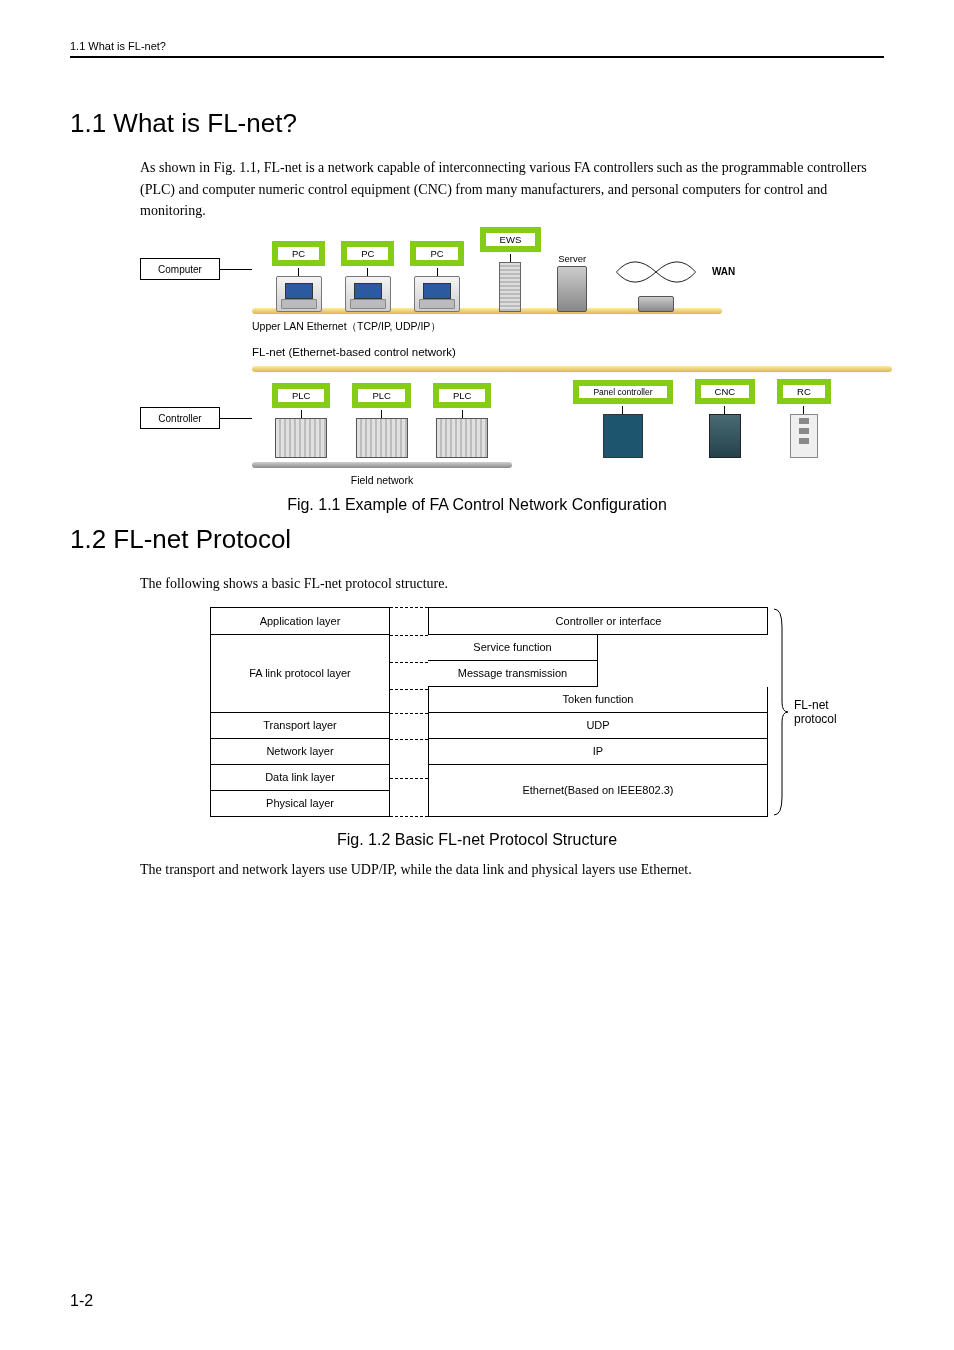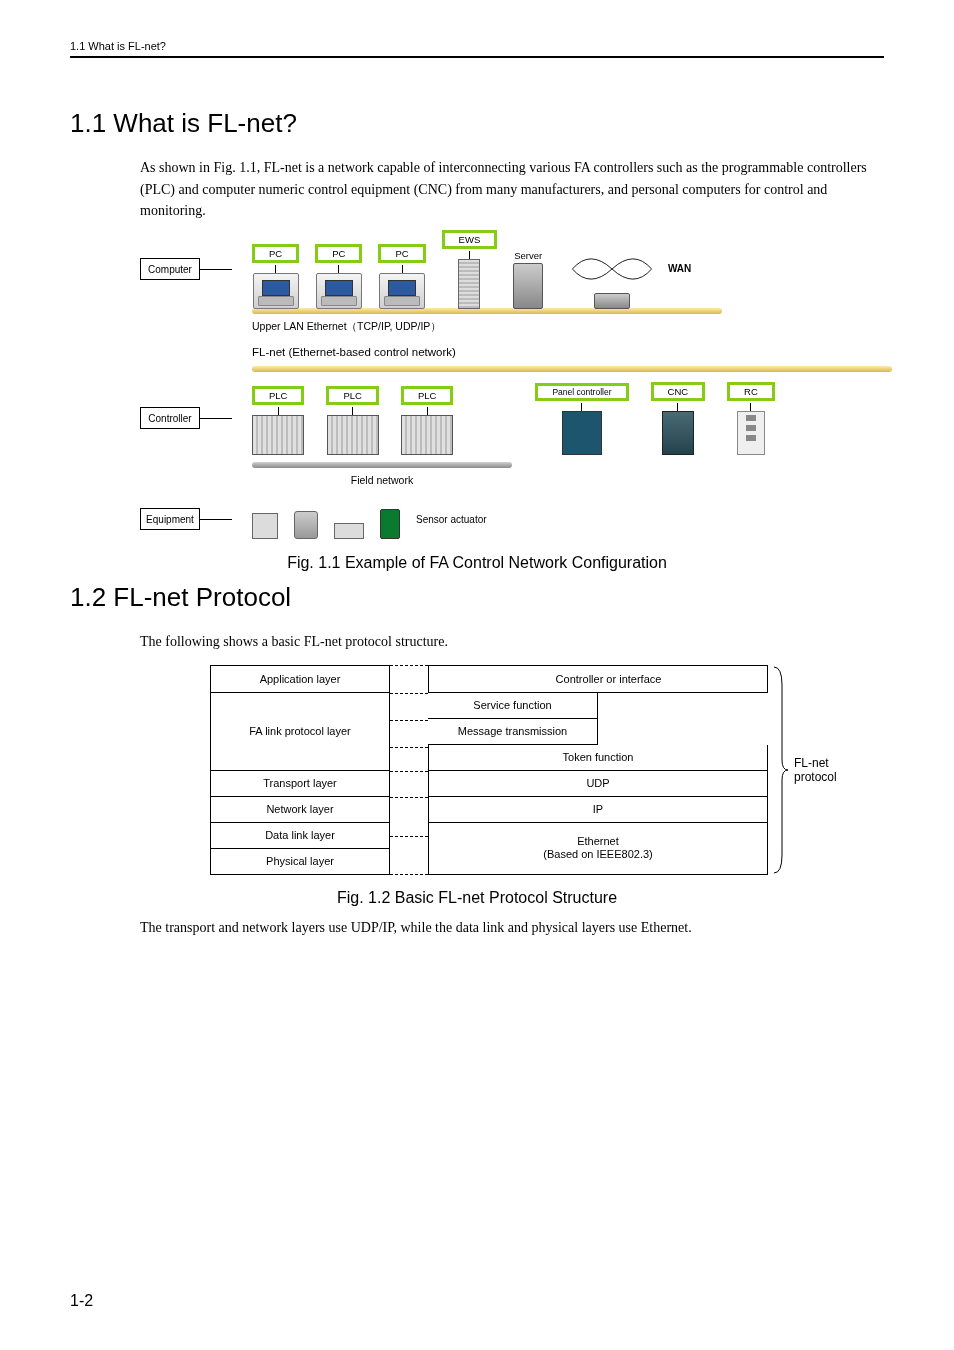--- a/index.html
+++ b/index.html
@@ -51,21 +51,21 @@
     margin-left: 70px;
     width: 740px;
     position: relative;
     font-family: Arial, sans-serif;
     font-size: 10.5px;
     margin-bottom: 8px;
   }
   .row { display: flex; align-items: center; }
   .side-box {
     border: 1px solid #000;
-    width: 60px;
+    width: 80px;
     height: 22px;
     display: flex;
     align-items: center;
     justify-content: center;
     font-size: 10px;
     margin-right: 0;
   }
   .side-line {
     width: 32px;
     height: 1px;
@@ -74,21 +74,21 @@
   .bus-bar {
     height: 6px;
     border-radius: 3px;
     margin: 4px 0 6px 0;
   }
   .bus-yellow { background: linear-gradient(#ffe9a8,#d9b84e); }
   .bus-gray   { background: linear-gradient(#d0d0d0,#8a8a8a); }
   .bus-label { font-size: 10.5px; margin: 6px 0 8px 0; }
   .dev-row { display:flex; justify-content:flex-start; gap:16px; padding-left:20px; align-items:flex-end; min-height:60px;}
   .dev { display:flex; flex-direction:column; align-items:center; }
-  .dev-label-top { border:3px solid #84cc16; padding:1px 14px; font-size:9.5px; margin-bottom:2px; white-space:nowrap;}
+  .dev-label-top { border:6px solid #84cc16; padding:1px 14px; font-size:9.5px; margin-bottom:2px; white-space:nowrap;}
   .stick { width:1px; height:8px; background:#000; }
   .pcbox {
     width:46px; height:36px; background:linear-gradient(#f4f4f4,#cfcfcf);
     border:1px solid #777; border-radius:2px; position:relative;
   }
   .pcbox::after{content:"";position:absolute;left:8px;top:6px;right:8px;height:14px;background:#2c5aa0;border:1px solid #333;}
   .pcbox::before{content:"";position:absolute;left:4px;right:4px;bottom:2px;height:8px;background:#bbb;border:1px solid #888;border-radius:1px;}
   .towerbox{width:22px;height:50px;background:repeating-linear-gradient(#ddd,#ddd 2px,#bbb 2px,#bbb 4px);border:1px solid #666;}
   .serverbox{width:30px;height:46px;background:linear-gradient(#ccc,#888);border:1px solid #555;border-radius:2px;}
   .plcbox{width:52px;height:40px;border:1px solid #555;background:repeating-linear-gradient(90deg,#e0e0e0,#e0e0e0 3px,#bcbcbc 3px,#bcbcbc 5px);position:relative;}
@@ -218,33 +218,20 @@
           </div>
       </div>
     </div>
   </div>
 
   <div style="margin-left:112px;">
     <div class="bus-bar bus-gray" style="width:260px;"></div>
     <div class="bus-label" style="width:260px;text-align:center;margin:2px 0 8px 0;">Field network</div>
   </div>
 
-  <div class="row" style="align-items:center;height:50px;">
-    <div class="side-box">Equipment</div>
-    <div class="side-line"></div>
-    <div style="flex:1;">
-      <div class="dev-row" style="gap:16px;min-height:40px;align-items:flex-end;">
-        <div class="fieldbox"></div>
-        <div class="tanks"></div>
-        <div class="fieldbox" style="height:16px;width:30px;"></div>
-        <div class="greenbox"></div>
-        <div style="font-size:10px;align-self:center;">Sensor actuator</div>
-      </div>
-    </div>
-  </div>
 </div>
 
 <div class="fig-caption">Fig. 1.1  Example of FA Control Network Configuration</div>
 
 <div class="h1" style="margin-top:4px;">1.2  FL-net Protocol</div>
 <div class="body-text">The following shows a basic FL-net protocol structure.</div>
 
 <div class="fig12-wrap">
 
   <div class="proto-col">
@@ -271,21 +258,21 @@
     <div class="proto-cell" style="height:28px;padding-left:21px;">Controller or interface</div>
     <div class="r-row" style="height:52px;">
       <div style="width:50%;display:flex;flex-direction:column;">
         <div class="proto-cell" style="height:26px;border-top:none;border-left:none;">Service function</div>
         <div class="proto-cell" style="height:26px;border-top:none;border-left:none;">Message transmission</div>
       </div>
     </div>
     <div class="proto-cell" style="height:26px;border-top:none;">Token function</div>
     <div class="proto-cell" style="height:26px;border-top:none;">UDP</div>
     <div class="proto-cell" style="height:26px;border-top:none;">IP</div>
-    <div class="proto-cell" style="height:52px;border-top:none;flex-direction:column;line-height:1.2;">
+    <div class="proto-cell" style="height:52px;border-top:none;line-height:1.2;">
       <span>Ethernet</span>
       <span>(Based on IEEE802.3)</span>
     </div>
   </div>
 
   <div class="brace-col" style="height:210px;">
     <svg viewBox="0 0 20 210" preserveAspectRatio="none">
         <path d="M4 2 Q12 2 12 20 L12 95 Q12 105 18 105 Q12 105 12 115 L12 190 Q12 208 4 208" fill="none" stroke="#000" stroke-width="1"></path>
       </svg>
   </div>

